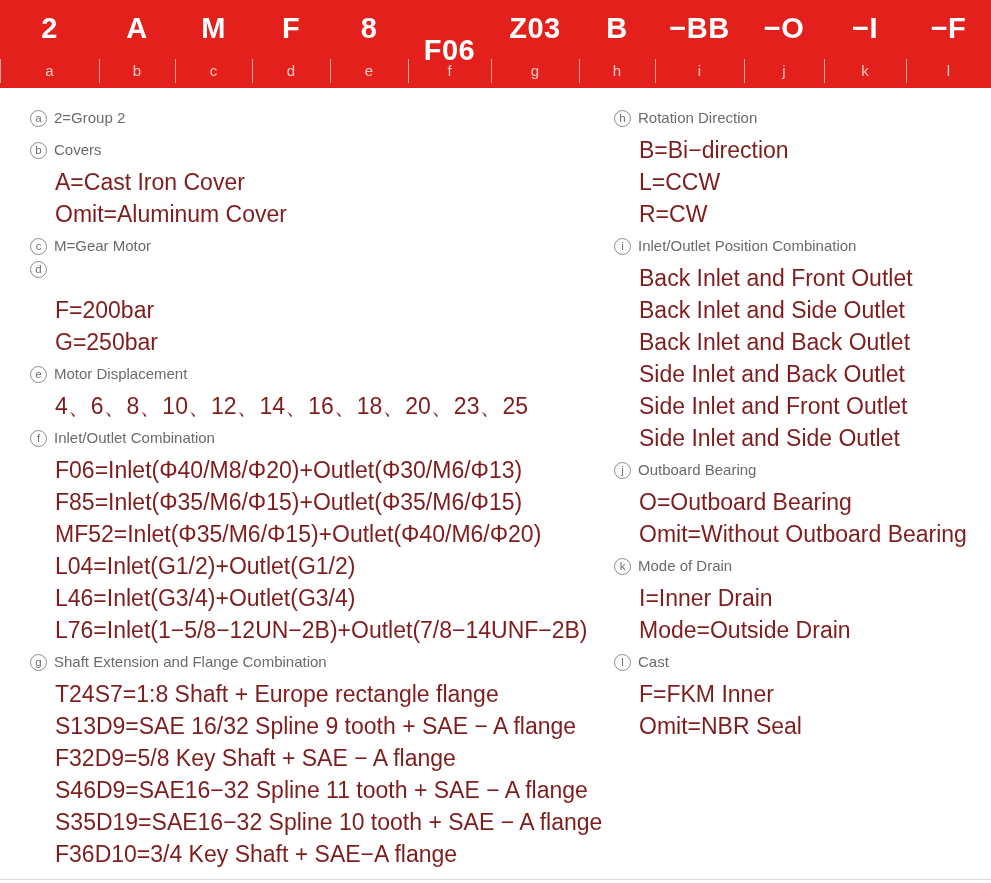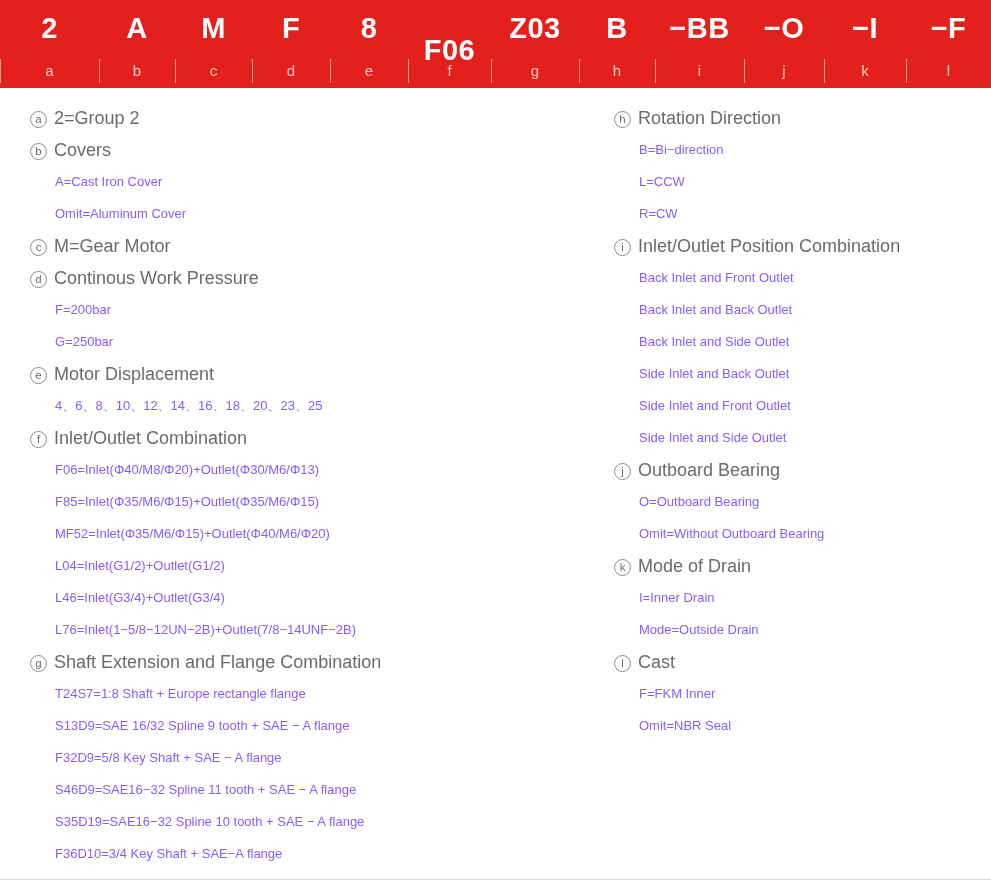--- a/index.html
+++ b/index.html
@@ -107,27 +107,27 @@
     text-align: center;
     font-size: 11.5px;
     color: #6e6e6e;
     box-sizing: border-box;
     margin-right: 7px;
     position: relative;
     top: -1px;
     flex: 0 0 auto;
   }
   .entry-title {
-    font-size: 18px;
+    font-size: 15px;
     color: #6b6b6b;
     line-height: 32px;
   }
   .sub-line {
-    font-size: 13px;
-    color: #8b5cf6;
+    font-size: 23px;
+    color: #7f1d1d;
     line-height: 32px;
     height: 32px;
     padding-left: 25px;
     white-space: nowrap;
   }
 
   #bottom-rule {
     position: absolute;
     left: 0;
     bottom: 0;
@@ -189,21 +189,20 @@
       </div>
       <div class="entry">
         <div class="entry-head">
           <span class="marker">c</span>
           <span class="entry-title">M=Gear Motor</span>
         </div>
       </div>
       <div class="entry">
         <div class="entry-head">
           <span class="marker">d</span>
-          <span class="entry-title">Continous Work Pressure</span>
         </div>
         <div class="sub-line">F=200bar</div>
         <div class="sub-line">G=250bar</div>
       </div>
       <div class="entry">
         <div class="entry-head">
           <span class="marker">e</span>
           <span class="entry-title">Motor Displacement</span>
         </div>
         <div class="sub-line">4、6、8、10、12、14、16、18、20、23、25</div>
@@ -242,22 +241,22 @@
         <div class="sub-line">B=Bi−direction</div>
         <div class="sub-line">L=CCW</div>
         <div class="sub-line">R=CW</div>
       </div>
       <div class="entry">
         <div class="entry-head">
           <span class="marker">i</span>
           <span class="entry-title">Inlet/Outlet Position Combination</span>
         </div>
         <div class="sub-line">Back Inlet and Front Outlet</div>
+        <div class="sub-line">Back Inlet and Side Outlet</div>
         <div class="sub-line">Back Inlet and Back Outlet</div>
-        <div class="sub-line">Back Inlet and Side Outlet</div>
         <div class="sub-line">Side Inlet and Back Outlet</div>
         <div class="sub-line">Side Inlet and Front Outlet</div>
         <div class="sub-line">Side Inlet and Side Outlet</div>
       </div>
       <div class="entry">
         <div class="entry-head">
           <span class="marker">j</span>
           <span class="entry-title">Outboard Bearing</span>
         </div>
         <div class="sub-line">O=Outboard Bearing</div>

